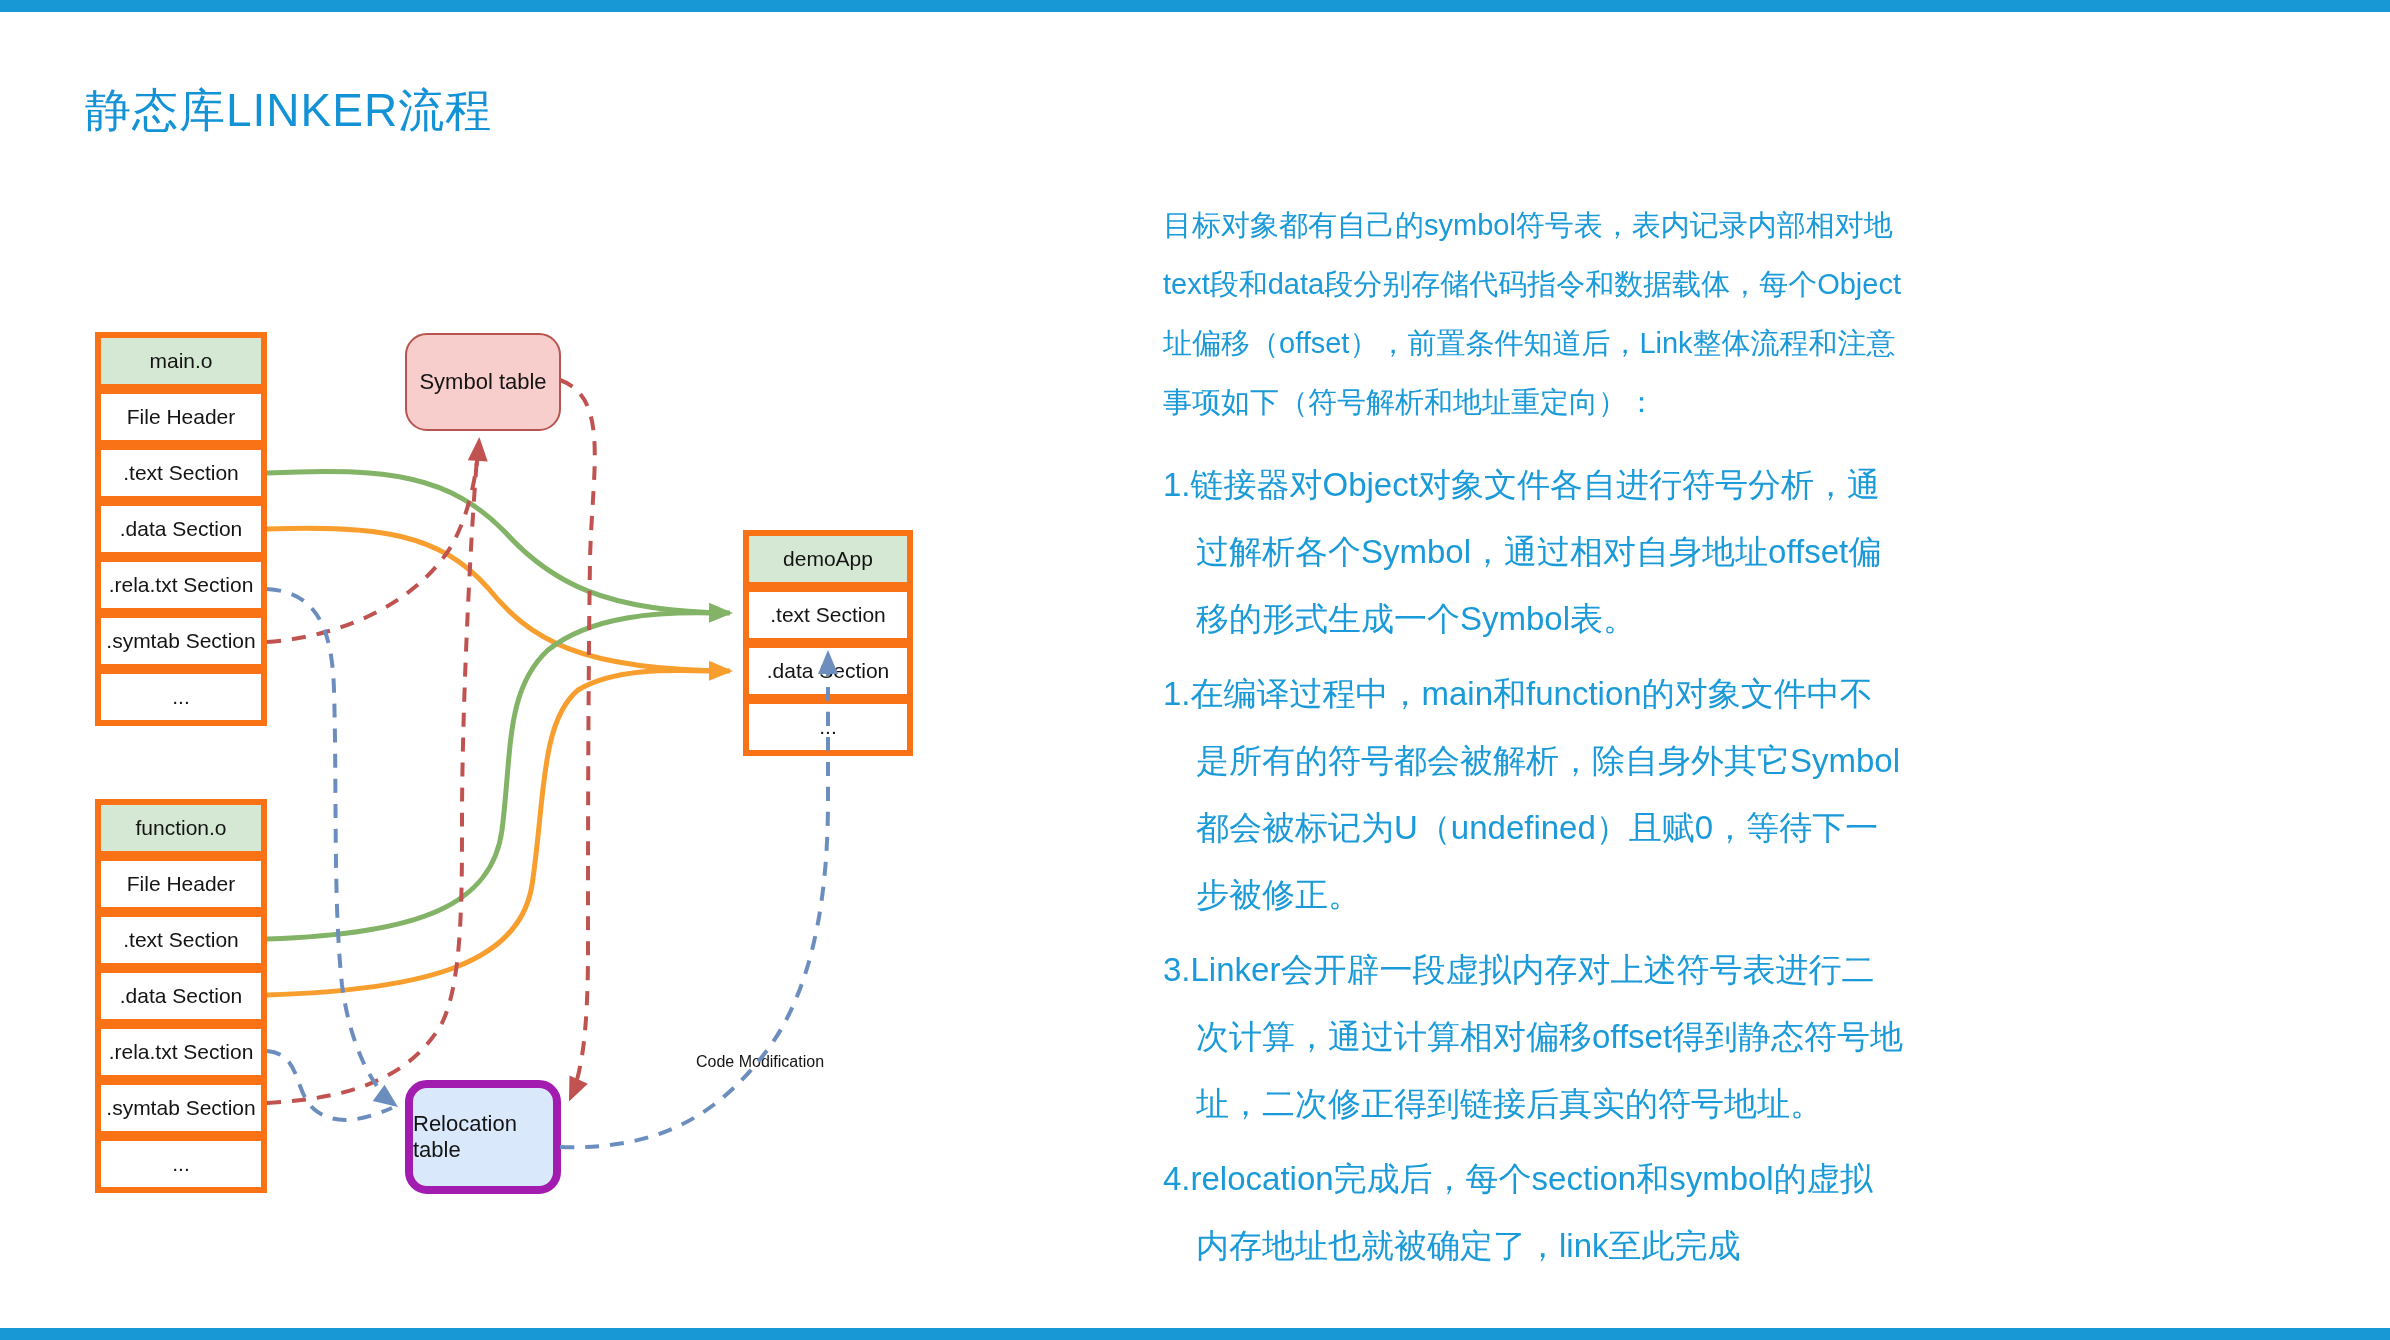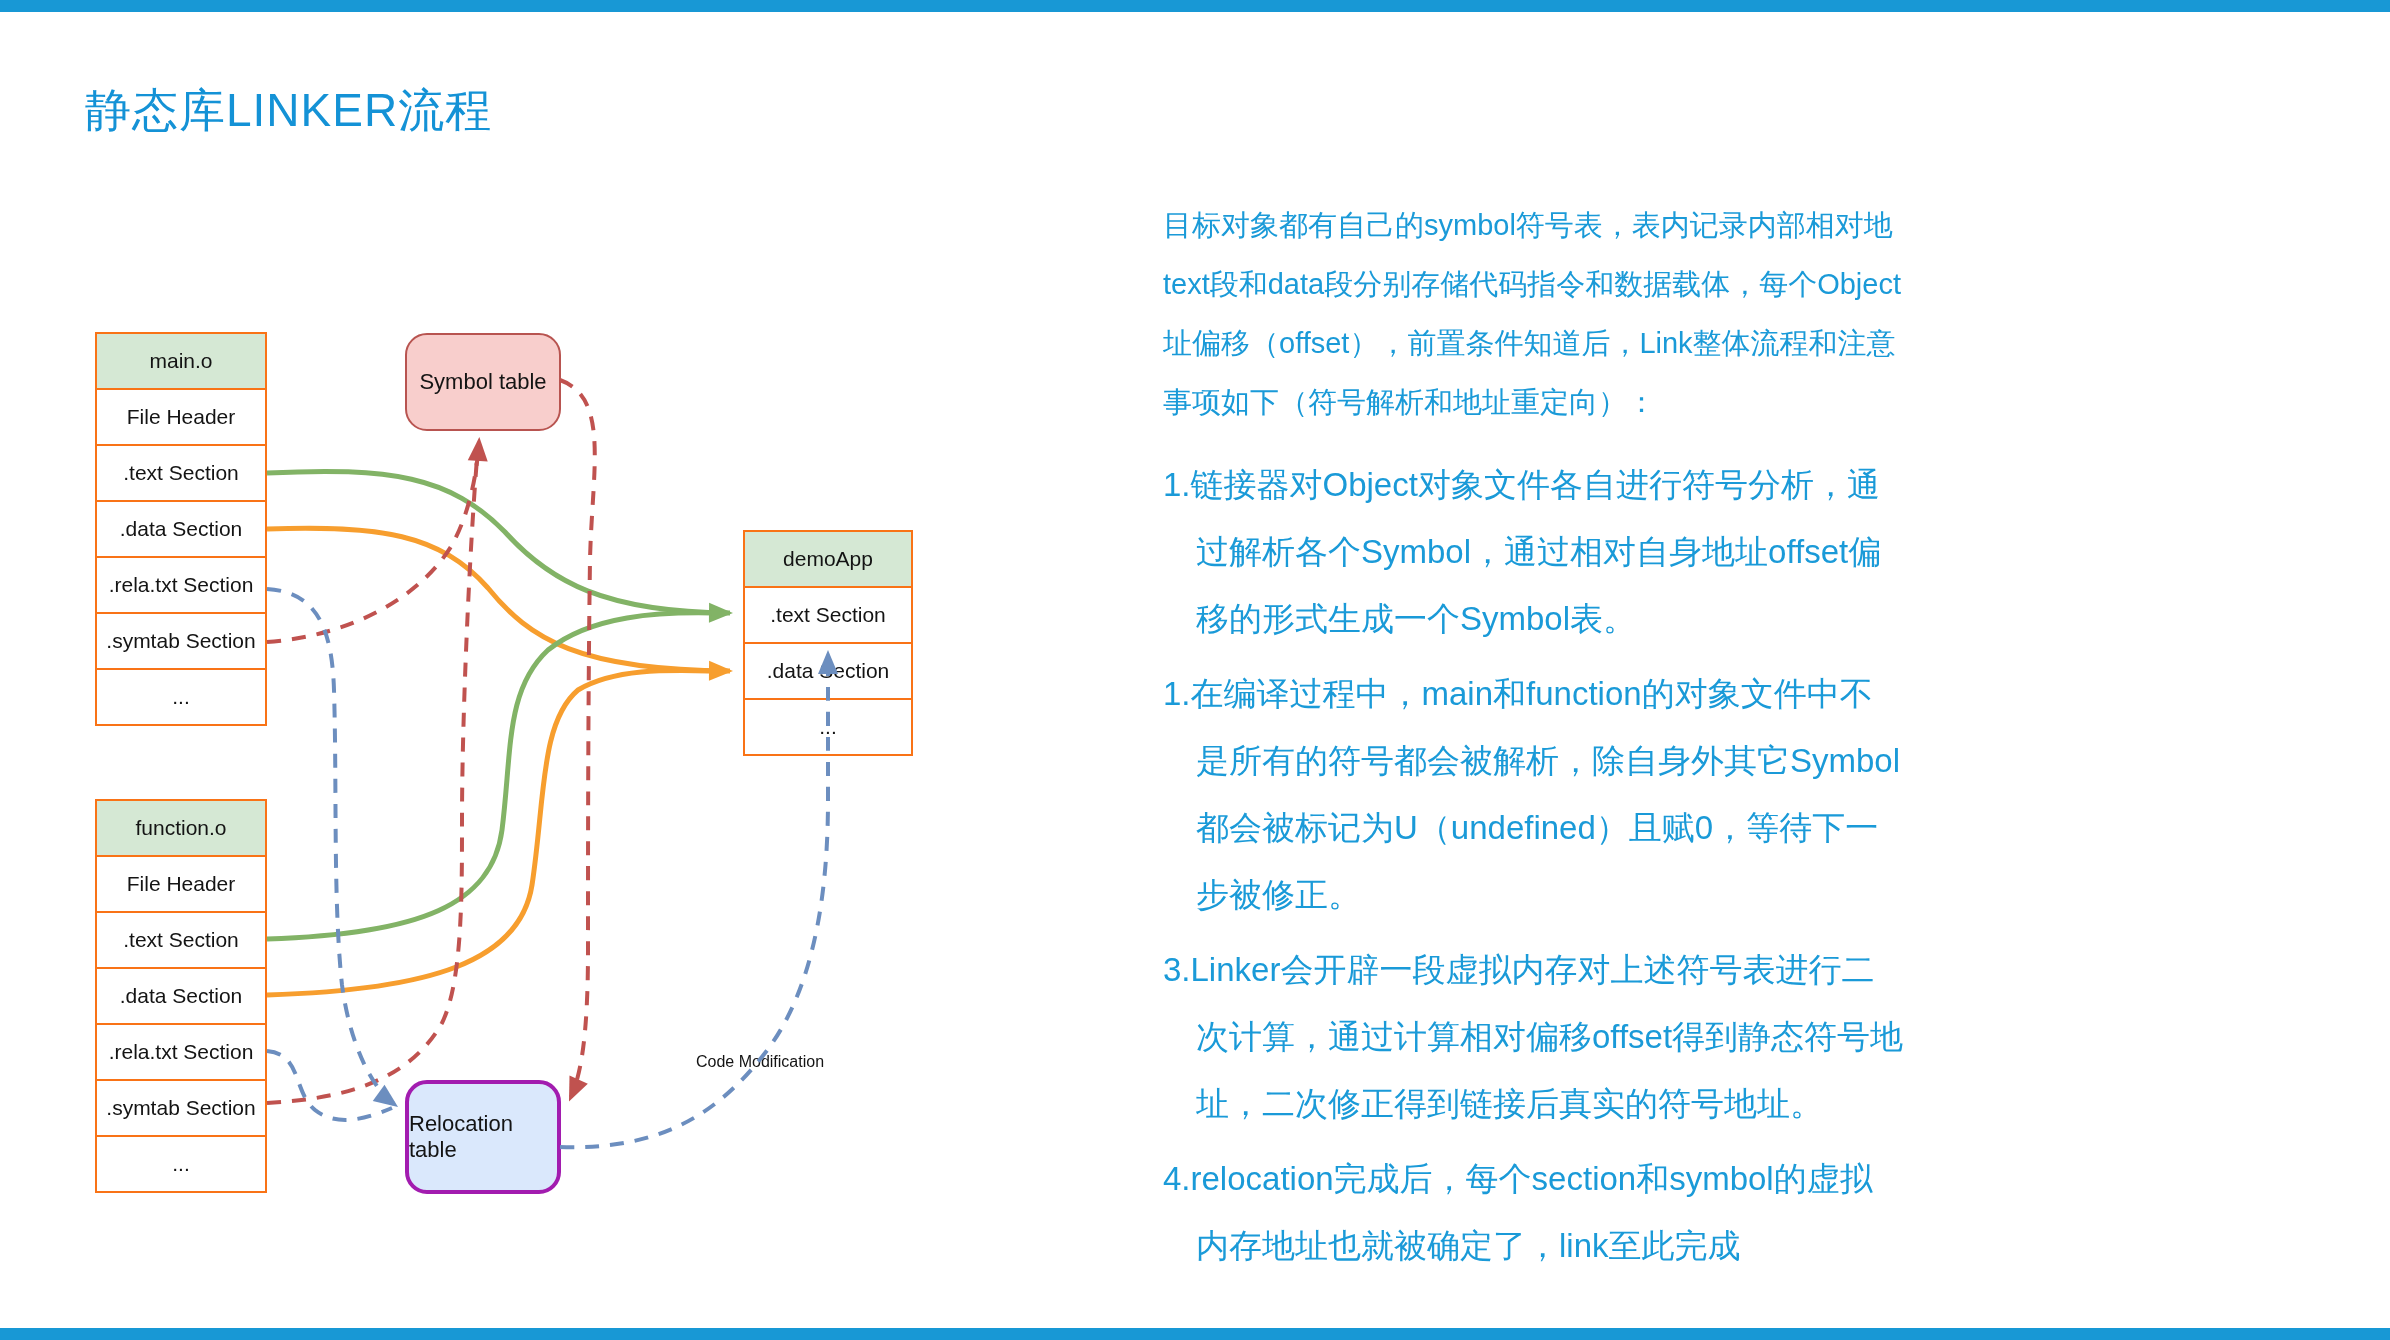--- a/index.html
+++ b/index.html
@@ -6,32 +6,32 @@
   .slide{position:relative;width:2390px;height:1340px;background:#ffffff;overflow:hidden;
          font-family:"Liberation Sans",sans-serif;}
   .bar{position:absolute;left:0;width:2390px;height:12px;background:#1898d5;}
   .bar-top{top:0;}
   .bar-bottom{bottom:0;}
   .title{position:absolute;left:85px;top:80px;font-size:46px;font-weight:normal;color:#1492d6;
          letter-spacing:1px;white-space:nowrap;}
 
   
   .memtable{position:absolute;width:172px;}
-  .mrow{box-sizing:border-box;height:58px;margin-top:-2px;border:2px solid #f97316;background:#ffffff;
+  .mrow{box-sizing:border-box;height:58px;margin-top:-2px;border:6px solid #f97316;background:#ffffff;
         display:flex;align-items:center;justify-content:center;font-size:21px;color:#141414;}
   .mrow:first-child{margin-top:0;}
   .hdr{background:#d5e8d4;}
   #main-o{left:95px;top:332px;}
   #function-o{left:95px;top:799px;}
   #demo-app{left:743px;top:530px;width:170px;}
 
   .pill{position:absolute;box-sizing:border-box;border-radius:22px;display:flex;align-items:center;
         justify-content:center;font-size:22px;color:#141414;}
   #symbol-table{left:405px;top:333px;width:156px;height:98px;background:#f8cecc;border:2px solid #b85450;}
-  #relocation-table{left:405px;top:1080px;width:156px;height:114px;background:#dae8fc;border:4px solid #a21caf;}
+  #relocation-table{left:405px;top:1080px;width:156px;height:114px;background:#dae8fc;border:8px solid #a21caf;}
   .codemod{position:absolute;left:645px;top:1053px;width:230px;text-align:center;font-size:16px;color:#141414;}
 
   
   .intro{position:absolute;left:1163px;top:196px;width:800px;font-size:29px;line-height:59px;
          color:#1a9ad8;}
   .steps{position:absolute;left:1163px;top:451px;width:810px;font-size:33px;line-height:67px;
          color:#1a9ad8;}
   .step{margin-bottom:8px;}
   .step .cont{padding-left:33px;}
   .line{white-space:nowrap;}

